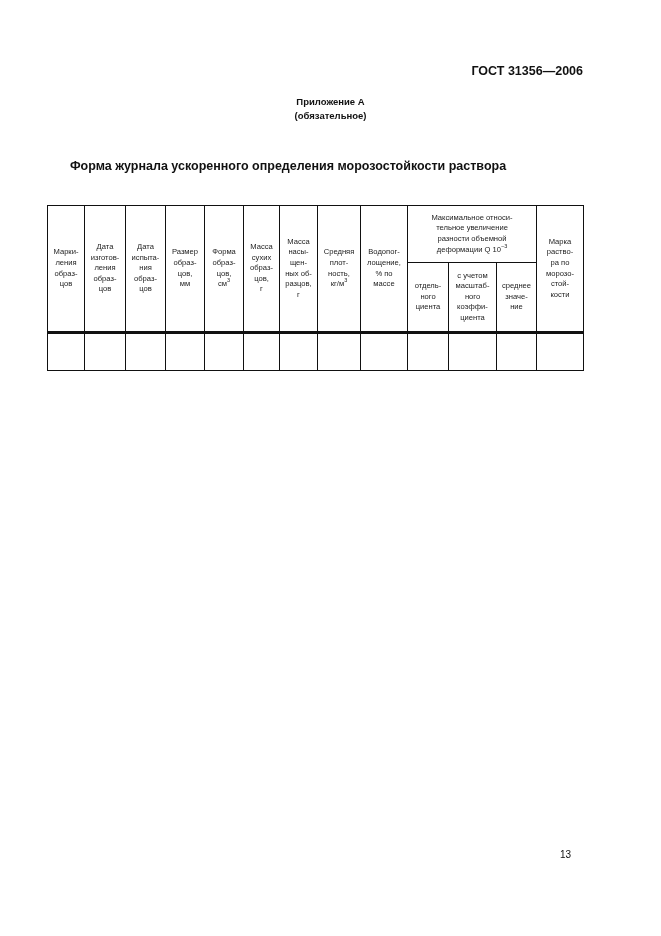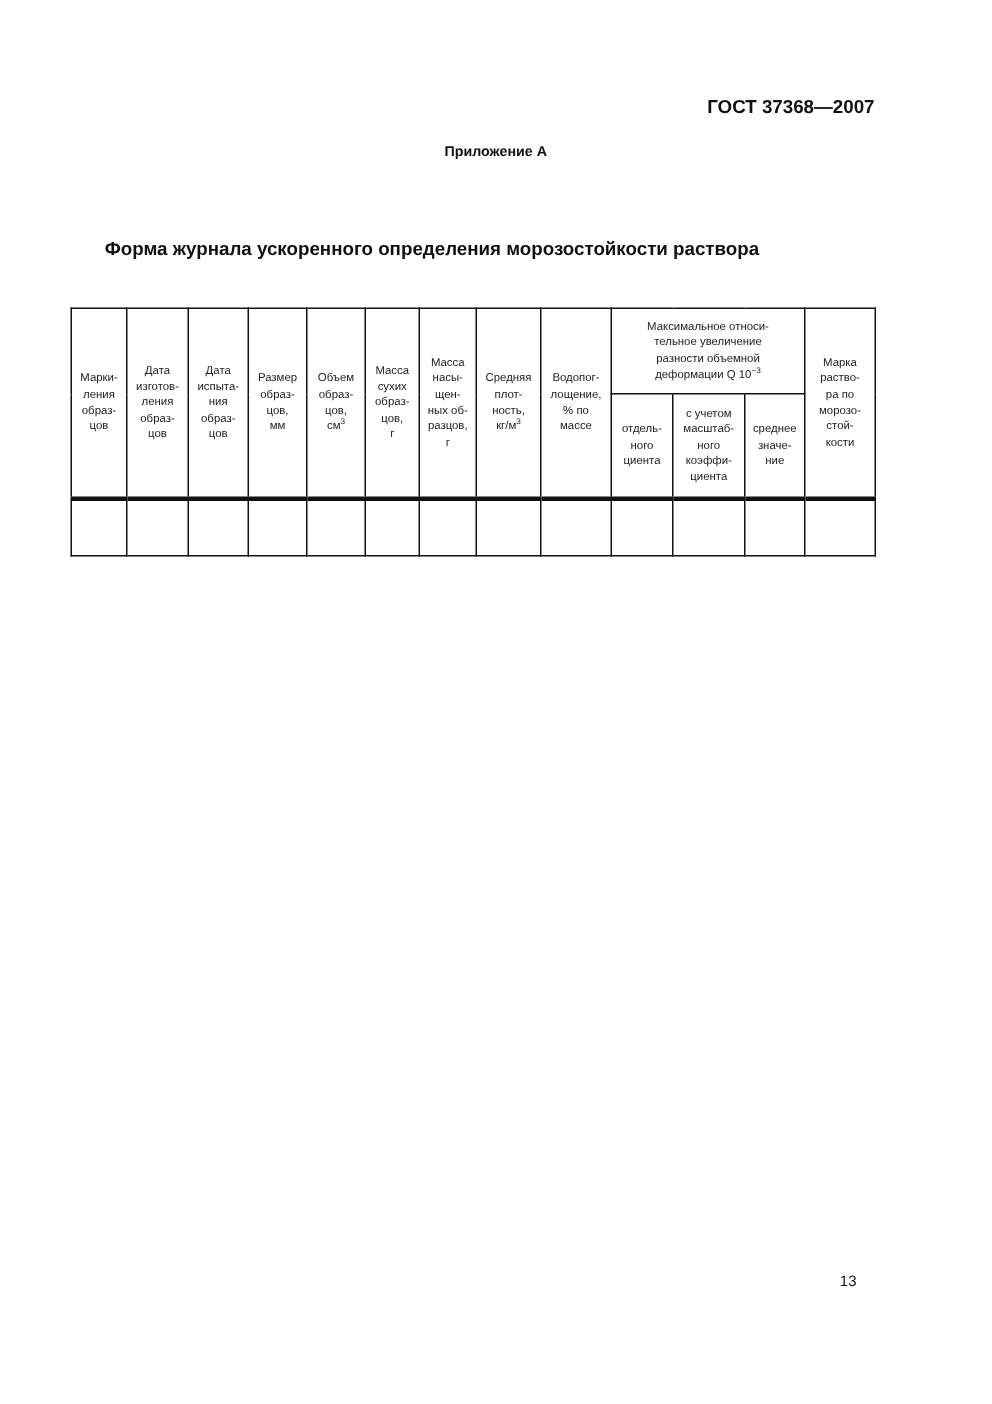--- a/index.html
+++ b/index.html
@@ -18,24 +18,25 @@
   table.journal thead tr.r1 th { height: 56px; }
   table.journal thead tr.r2 th { height: 68px; text-align: center; }
   table.journal tbody td { height: 36px; border-top: 3px solid #111; }
   .w { white-space: pre-line; }
   sup { font-size: 5.5px; vertical-align: super; line-height: 0; }
   .page-num { position: absolute; top: 849px; right: 90px; font-size: 10px; }
 </style>
 </head>
 <body>
 
-<div class="std-code">ГОСТ 37368—2007</div>
+<div class="std-code">ГОСТ 31356—2006</div>
 
 <div class="appendix">
   <div>Приложение А</div>
+  <div>(обязательное)</div>
 </div>
 
 <div class="form-title">
   <div>Форма журнала ускоренного определения морозостойкости раствора</div>
 </div>
 
 <table class="journal">
   <colgroup>
     <col style="width:37px">
       <col style="width:41px">
@@ -64,21 +65,21 @@
 цов</span></th>
       <th rowspan="2"><span class="w">Дата
 испыта-
 ния
 образ-
 цов</span></th>
       <th rowspan="2"><span class="w">Размер
 образ-
 цов,
 мм</span></th>
-      <th rowspan="2"><span class="w">Объем
+      <th rowspan="2"><span class="w">Форма
 образ-
 цов,
 см</span><sup>3</sup></th>
       <th rowspan="2"><span class="w">Масса
 сухих
 образ-
 цов,
 г</span></th>
       <th rowspan="2"><span class="w">Масса
 насы-

